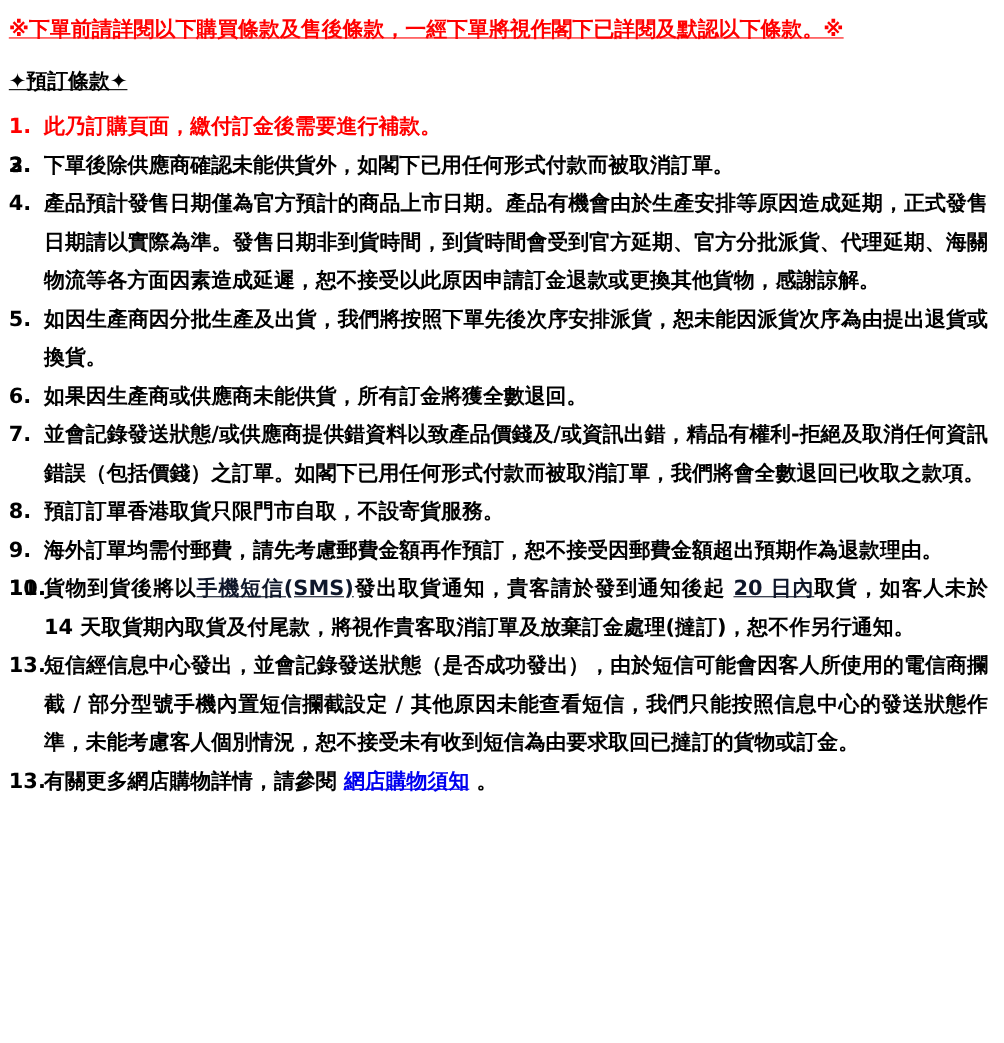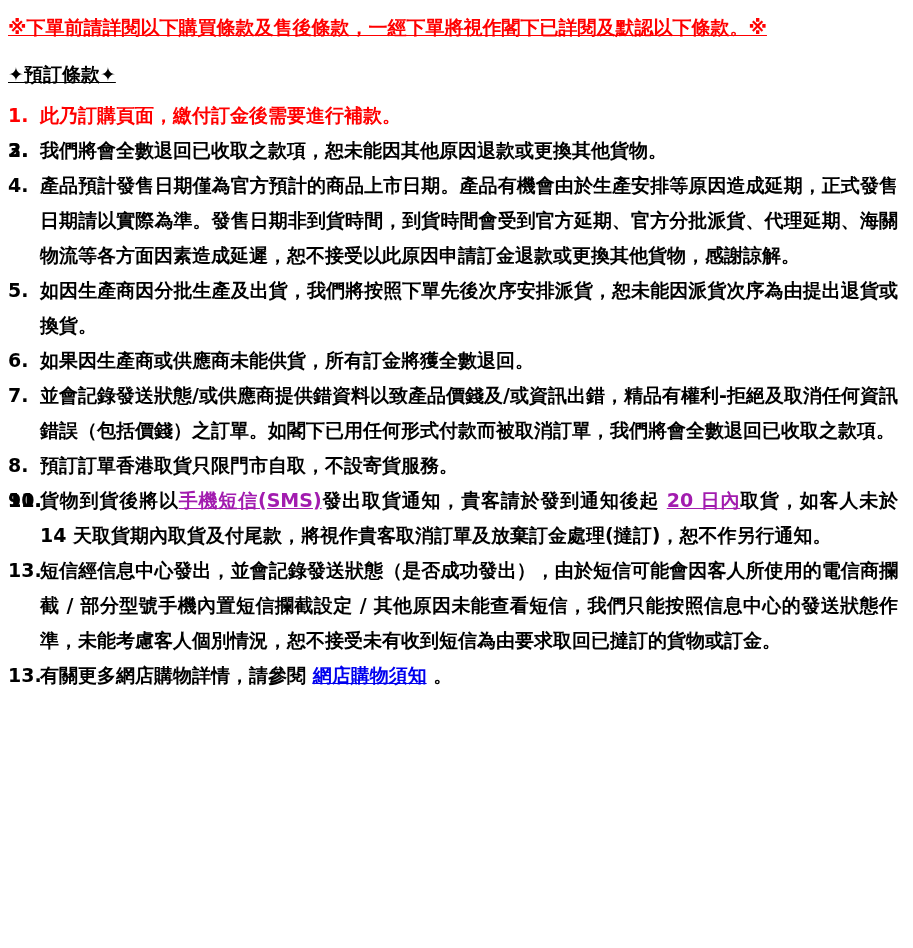--- a/index.html
+++ b/index.html
@@ -43,44 +43,44 @@
   }
   .term .num {
     position: absolute;
     left: 0;
     top: 0;
   }
   .term.red {
     color: #ff0000;
   }
   .seg-red-underline {
-    color: #a21caf;
+    color: #0f172a;
     text-decoration: underline;
   }
   a.seg-link {
     color: #0000ee;
     text-decoration: underline;
     font-weight: bold;
     cursor: pointer;
   }
 </style>
 </head>
 <body>
 
 <div class="page">
   <div class="notice">※下單前請詳閱以下購買條款及售後條款，一經下單將視作閣下已詳閱及默認以下條款。※</div>
   <div class="section-title">✦預訂條款✦</div>
   <div class="terms">
       <div class="term red"><span class="num">1.</span><span class="body">此乃訂購頁面，繳付訂金後需要進行補款。</span></div>
       <div class="term"><span class="num">2.</span></div>
-      <div class="term"><span class="num">3.</span><span class="body">我們將會全數退回已收取之款項，恕未能因其他原因退款或更換其他貨物。</span></div>
+      <div class="term"><span class="num">3.</span><span class="body">下單後除供應商確認未能供貨外，如閣下已用任何形式付款而被取消訂單。</span></div>
       <div class="term"><span class="num">4.</span><span class="body">產品預計發售日期僅為官方預計的商品上市日期。產品有機會由於生產安排等原因造成延期，正式發售日期請以實際為準。發售日期非到貨時間，到貨時間會受到官方延期、官方分批派貨、代理延期、海關物流等各方面因素造成延遲，恕不接受以此原因申請訂金退款或更換其他貨物，感謝諒解。</span></div>
       <div class="term"><span class="num">5.</span><span class="body">如因生產商因分批生產及出貨，我們將按照下單先後次序安排派貨，恕未能因派貨次序為由提出退貨或換貨。</span></div>
       <div class="term"><span class="num">6.</span><span class="body">如果因生產商或供應商未能供貨，所有訂金將獲全數退回。</span></div>
       <div class="term"><span class="num">7.</span><span class="body">並會記錄發送狀態/或供應商提供錯資料以致產品價錢及/或資訊出錯，精品有權利-拒絕及取消任何資訊錯誤（包括價錢）之訂單。如閣下已用任何形式付款而被取消訂單，我們將會全數退回已收取之款項。</span></div>
       <div class="term"><span class="num">8.</span><span class="body">預訂訂單香港取貨只限門市自取，不設寄貨服務。</span></div>
-      <div class="term"><span class="num">9.</span></div>
+      <div class="term"><span class="num">9.</span><span class="body">海外訂單均需付郵費，請先考慮郵費金額再作預訂，恕不接受因郵費金額超出預期作為退款理由。</span></div>
       <div class="term"><span class="num">10.</span></div>
       <div class="term"><span class="num">11.</span><span class="body">貨物到貨後將以<span class="seg-red-underline">手機短信(SMS)</span>發出取貨通知，貴客請於發到通知後起 <span class="seg-red-underline">20 日內</span>取貨，如客人未於 14 天取貨期內取貨及付尾款，將視作貴客取消訂單及放棄訂金處理(撻訂)，恕不作另行通知。</span></div>
       <div class="term"><span class="num">13.</span><span class="body">短信經信息中心發出，並會記錄發送狀態（是否成功發出），由於短信可能會因客人所使用的電信商攔截 / 部分型號手機內置短信攔截設定 / 其他原因未能查看短信，我們只能按照信息中心的發送狀態作準，未能考慮客人個別情況，恕不接受未有收到短信為由要求取回已撻訂的貨物或訂金。</span></div>
       <div class="term"><span class="num">13.</span><span class="body">有關更多網店購物詳情，請參閱 <a class="seg-link" href="#">網店購物須知</a> 。</span></div>
     </div>
 </div>
 
 </body></html>

